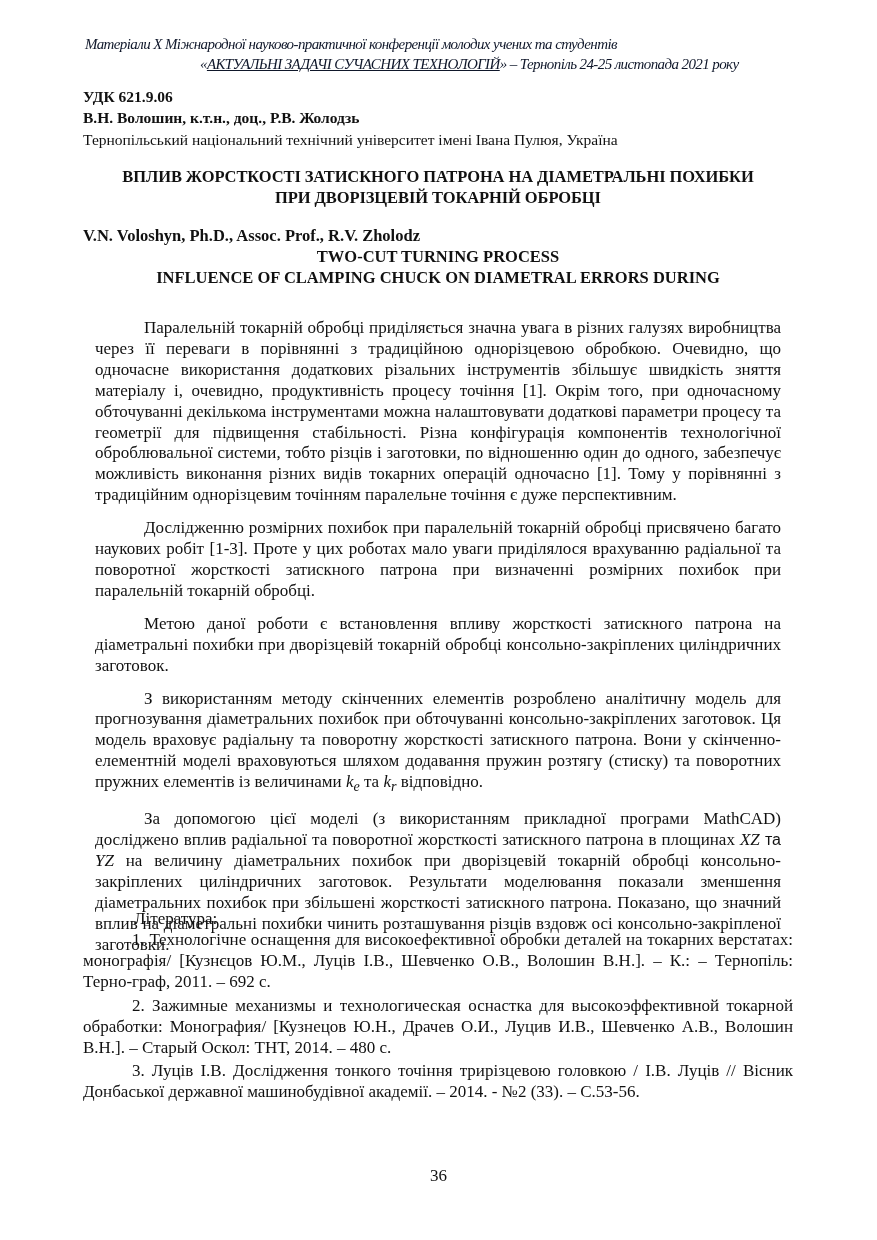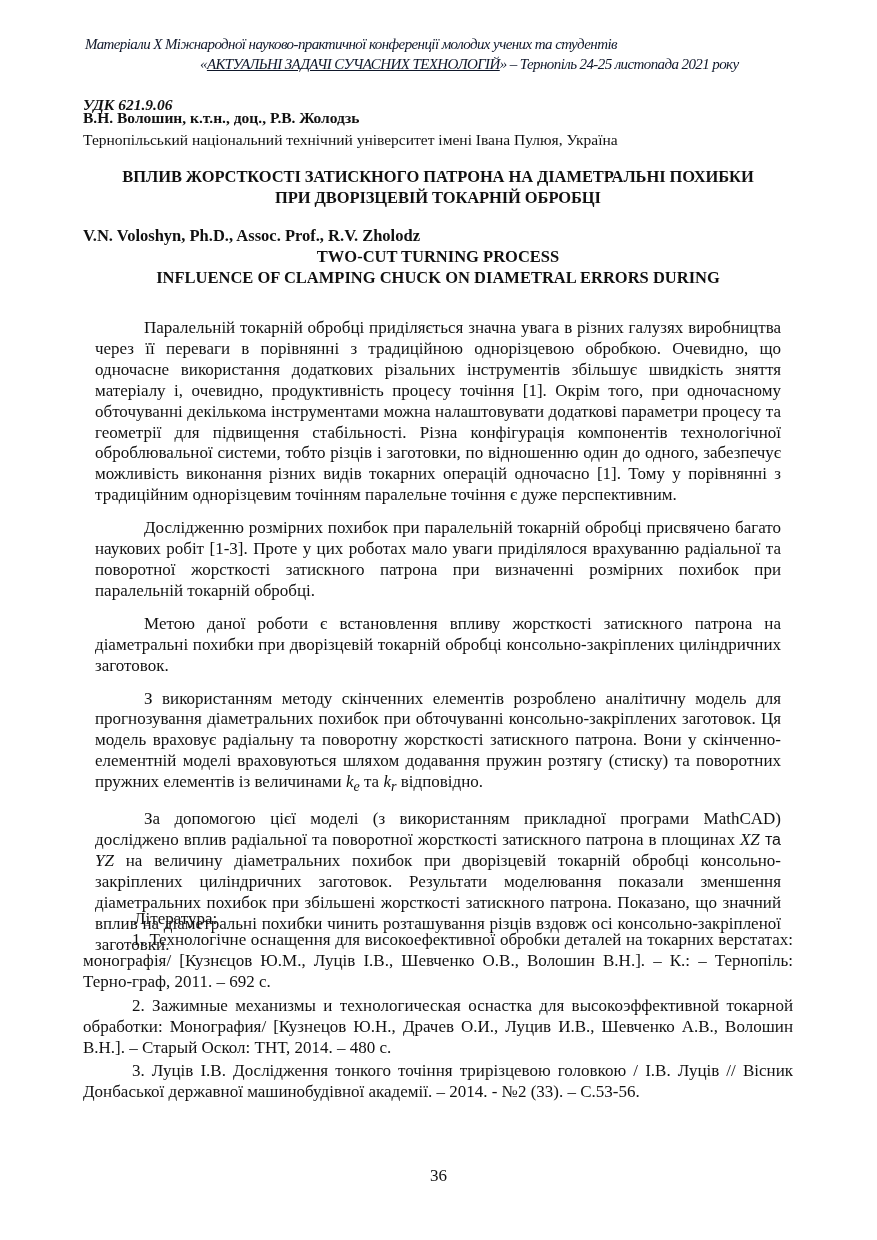--- a/index.html
+++ b/index.html
@@ -8,21 +8,21 @@
     font-family: "Liberation Serif", serif; color: #111;
   }
   .hdr {
     position: absolute; font-style: italic; font-size: 15px; letter-spacing: -0.6px;
     white-space: nowrap; color: #0f172a;
   }
   .hdr1 { left: 85px; top: 36px; }
   .hdr2 { left: 200px; top: 56px; }
   .hdr2 u { text-decoration: underline; }
   .udk, .authors-ua { position: absolute; left: 83px; font-weight: bold; font-size: 15.5px; white-space: nowrap; font-family: "Liberation Serif", serif; }
-  .udk { top: 96px; font-style: italic; }
+  .udk { top: 88px; }
   .authors-ua { top: 109px; }
   .affil { position: absolute; left: 83px; top: 131px; font-size: 15.5px; white-space: nowrap; }
   .title-ua {
     position: absolute; left: 83px; top: 166px; width: 710px; text-align: center;
     font-weight: bold; font-size: 16.5px; line-height: 21px; letter-spacing: -0.1px;
   }
   .authors-en { position: absolute; left: 83px; top: 226px; font-weight: bold; font-size: 16.5px; white-space: nowrap; }
   .title-en {
     position: absolute; left: 83px; top: 246px; width: 710px; text-align: center;
     font-weight: bold; font-size: 16.5px; line-height: 21px;

